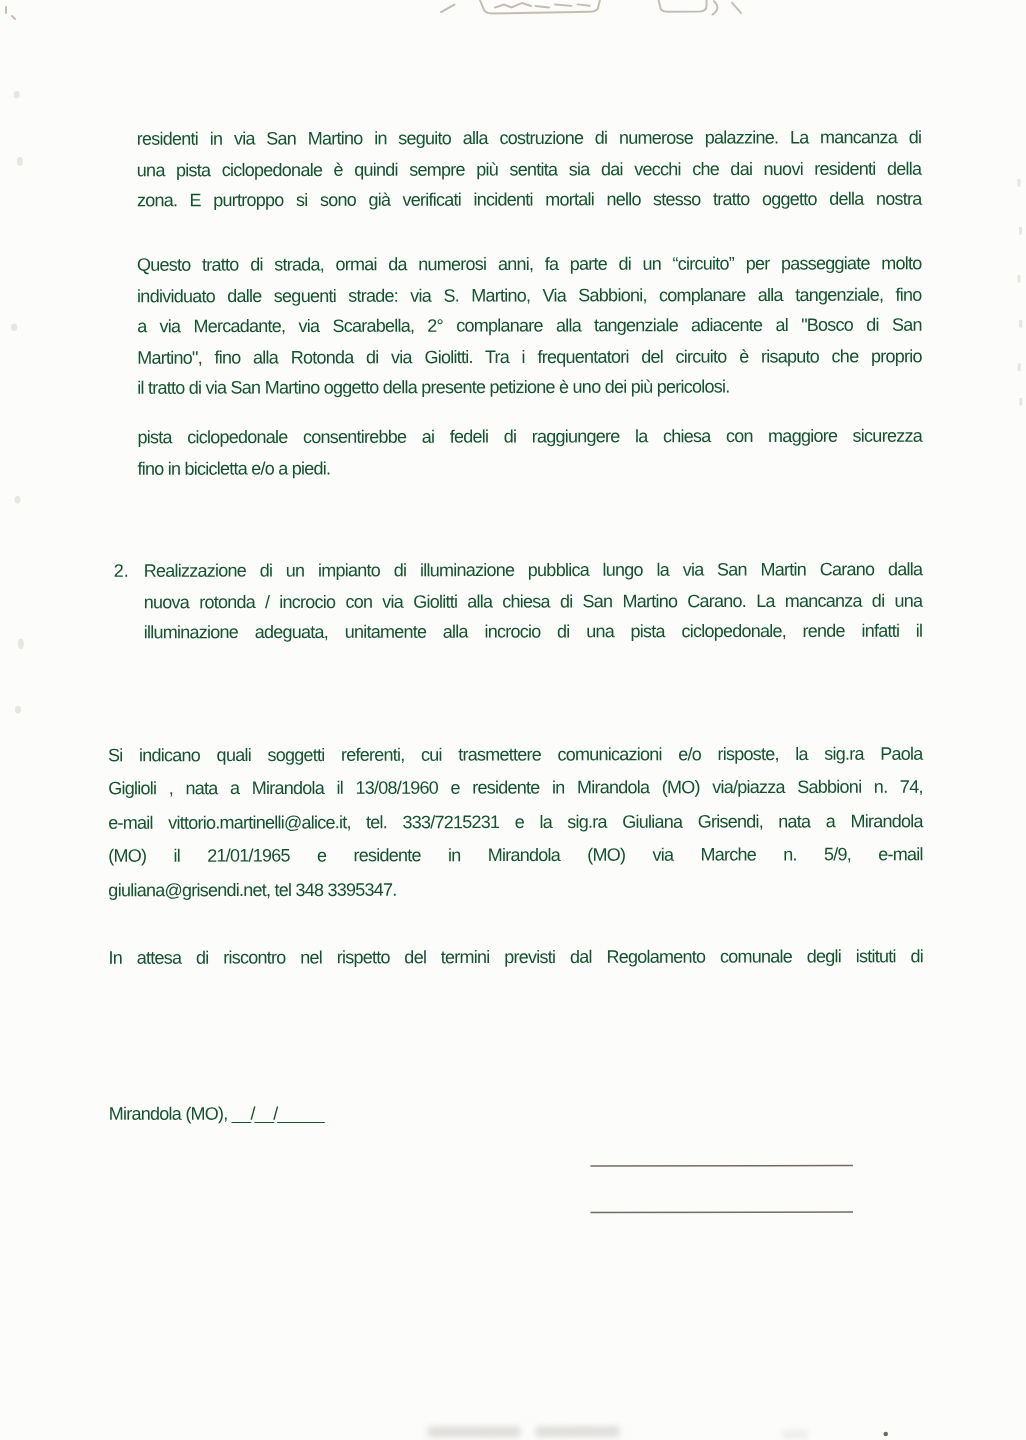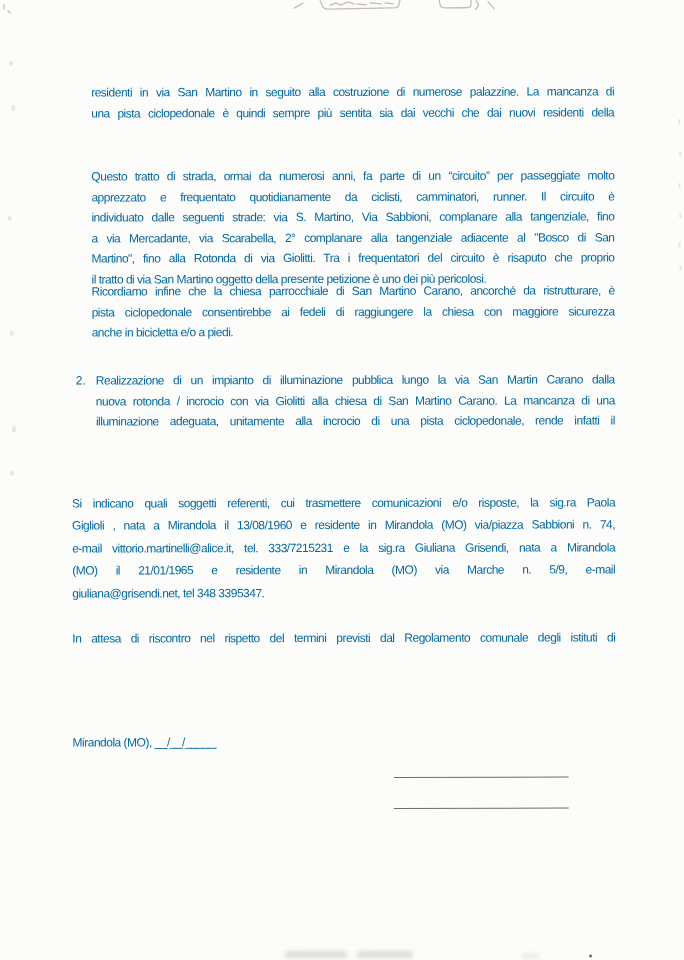--- a/index.html
+++ b/index.html
@@ -2,21 +2,21 @@
 <html><head>
 <meta charset="utf-8">
 <style>
   html,body{margin:0;padding:0;background:#e9e9e9;}
   .page{
     position:relative;
     width:684px;height:960px;
     background:#fcfcfb;
     overflow:hidden;
     font-family:"Liberation Sans",sans-serif;
-    color:#0369a1;
+    color:#14532d;
   }
   .content{position:absolute;inset:0;transform:rotate(-0.12deg);}
   .para{
     position:absolute;
     font-size:12px;
     letter-spacing:-0.5px;
     line-height:20.5px;
     overflow:visible;
   }
   .ln{
@@ -81,35 +81,34 @@
         <path d="M440,0 l1,4 q0,4 5,4 l21,0 q5,0 5,-4 l0,-4"></path>
         <path d="M477,1 q5,5 -1,9"></path>
         <path d="M489,2 l6,7"></path>
         <path d="M5,4 l0,4 M9,10 l2,2"></path>
       </g>
     </svg>
 
     <div class="para" style="left:92px;top:82px;width:523px;">
       <div class="ln">residenti in via San Martino in seguito alla costruzione di numerose palazzine. La mancanza di</div>
       <div class="ln">una pista ciclopedonale è quindi sempre più sentita sia dai vecchi che dai nuovi residenti della</div>
+      <div class="ln">zona. E purtroppo si sono già verificati incidenti mortali nello stesso tratto oggetto della nostra</div>
     </div>
 
     <div class="para" style="left:92px;top:166px;width:523px;">
       <div class="ln">Questo tratto di strada, ormai da numerosi anni, fa parte di un “circuito” per passeggiate molto</div>
-      <div class="ln">apprezzato e frequentato quotidianamente da ciclisti, camminatori, runner. Il circuito è</div>
       <div class="ln">individuato dalle seguenti strade: via S. Martino, Via Sabbioni, complanare alla tangenziale, fino</div>
       <div class="ln">a via Mercadante, via Scarabella, 2° complanare alla tangenziale adiacente al "Bosco di San</div>
       <div class="ln">Martino", fino alla Rotonda di via Giolitti. Tra i frequentatori del circuito è risaputo che proprio</div>
       <div class="ln last">il tratto di via San Martino oggetto della presente petizione è uno dei più pericolosi.</div>
     </div>
 
     <div class="para" style="left:92px;top:281px;width:523px;">
-      <div class="ln">Ricordiamo infine che la chiesa parrocchiale di San Martino Carano, ancorché da ristrutturare, è</div>
       <div class="ln">pista ciclopedonale consentirebbe ai fedeli di raggiungere la chiesa con maggiore sicurezza</div>
-      <div class="ln last">anche in bicicletta e/o a piedi.</div>
+      <div class="ln last">fino in bicicletta e/o a piedi.</div>
     </div>
 
     <div class="para" style="left:96px;top:370px;width:519px;">
       <span class="item-number">2.</span>
       <div class="ln">Realizzazione di un impianto di illuminazione pubblica lungo la via San Martin Carano dalla</div>
       <div class="ln">nuova rotonda / incrocio con via Giolitti alla chiesa di San Martino Carano. La mancanza di una</div>
       <div class="ln">illuminazione adeguata, unitamente alla incrocio di una pista ciclopedonale, rende infatti il</div>
     </div>
 
     <div class="para contacts" style="left:72px;top:492px;width:543px;">

